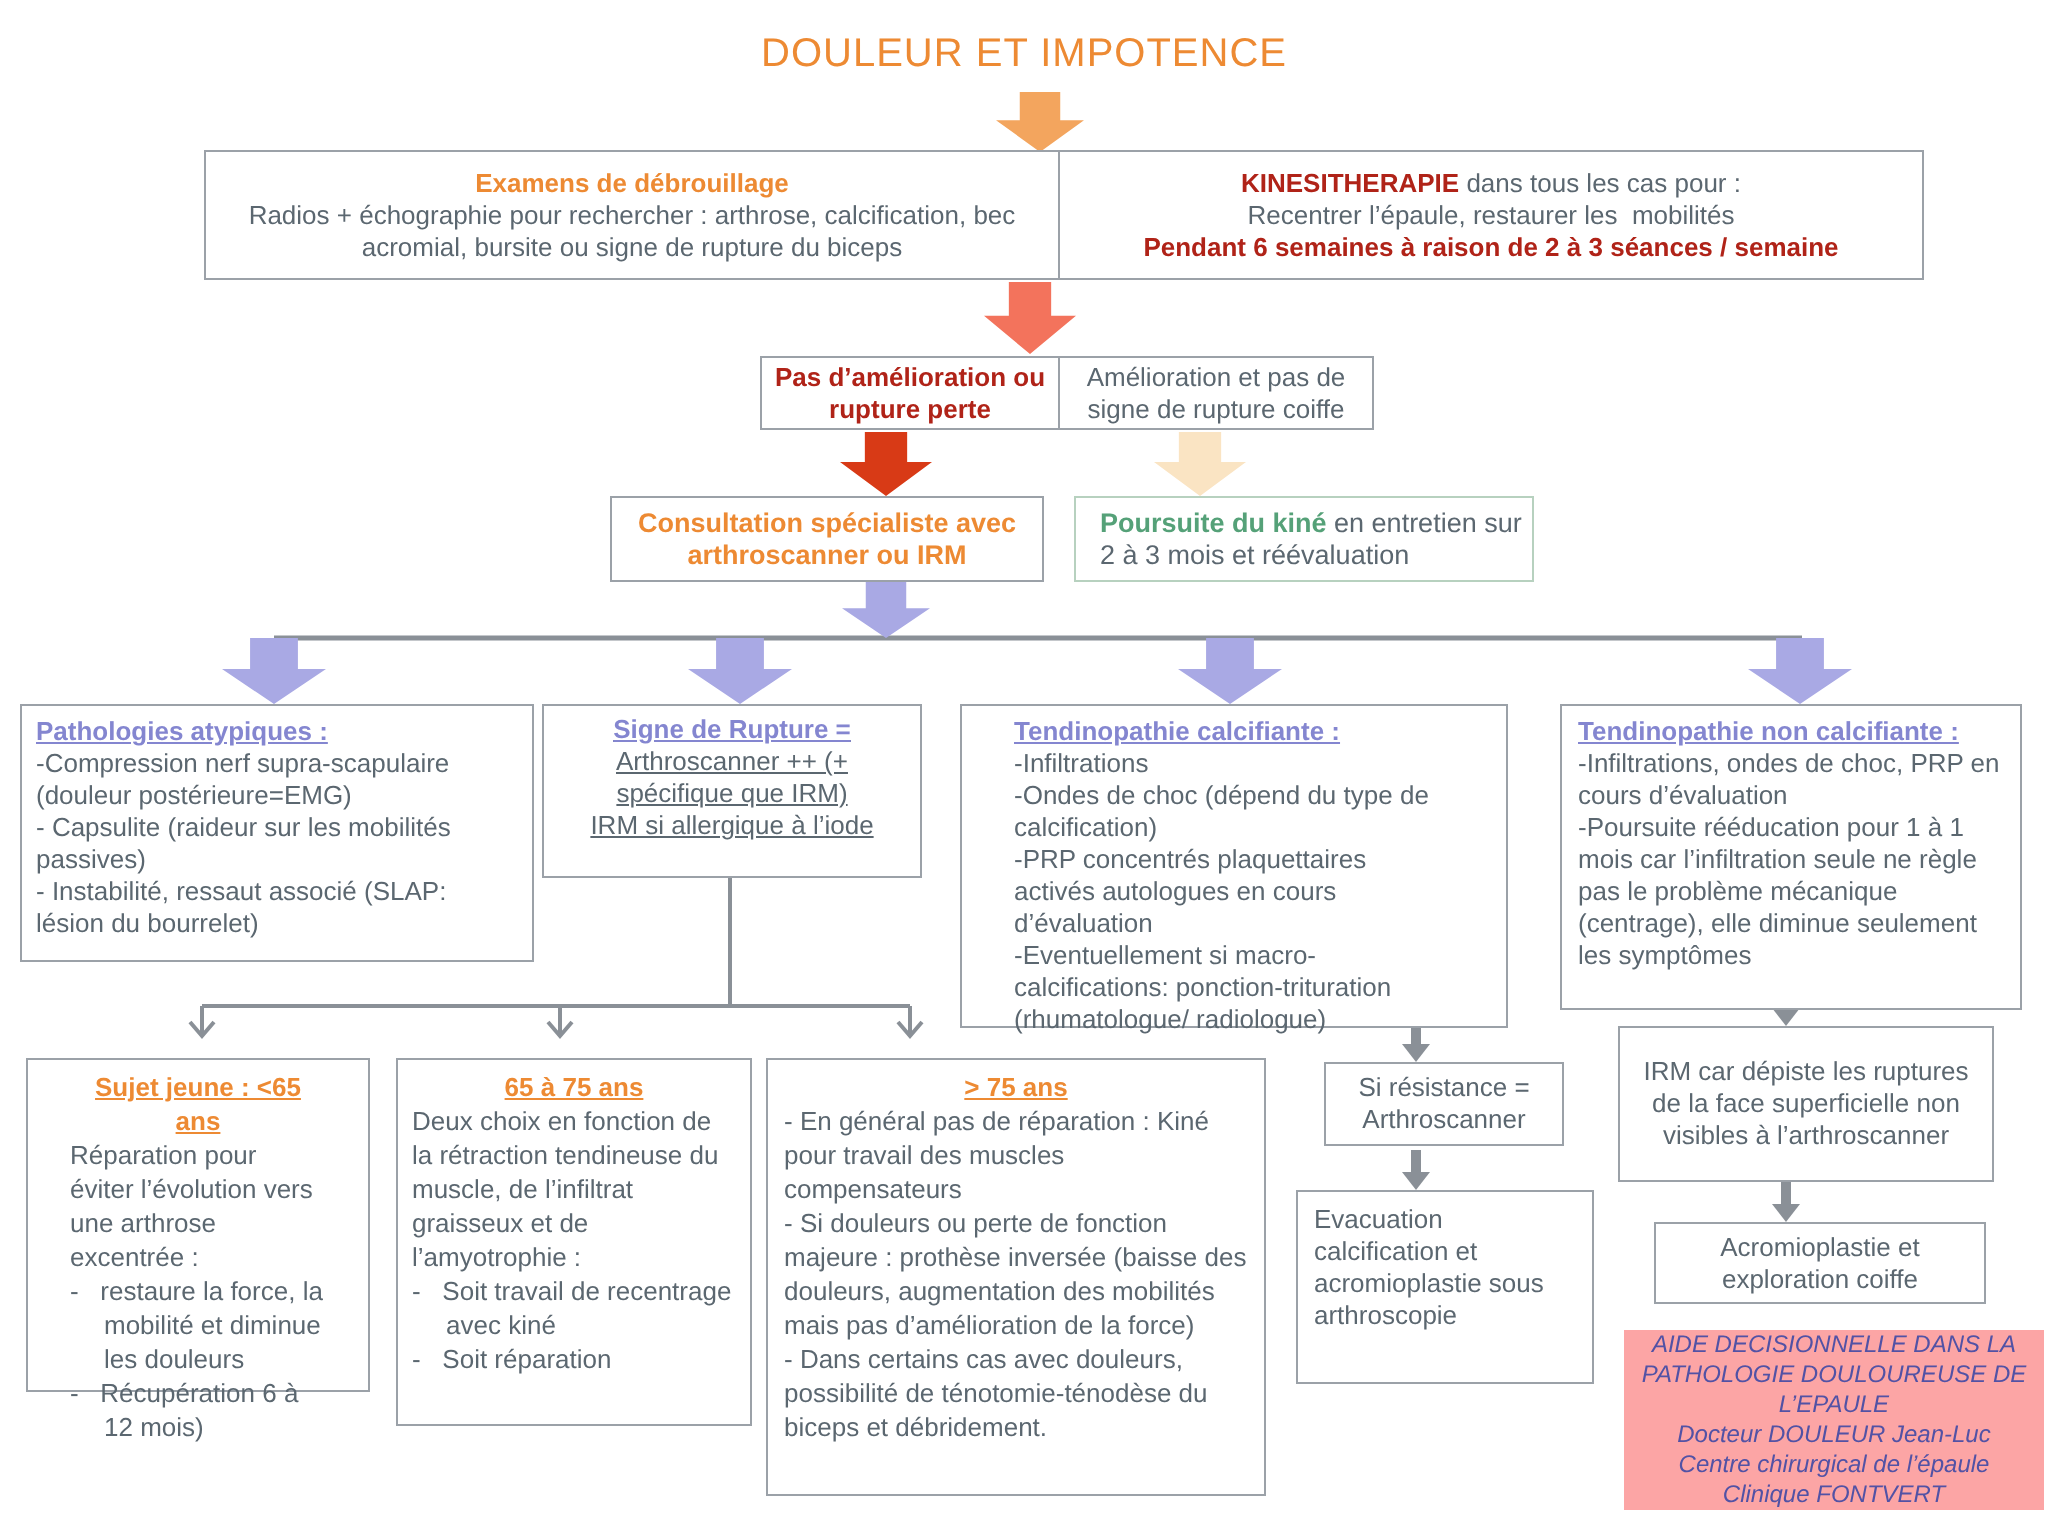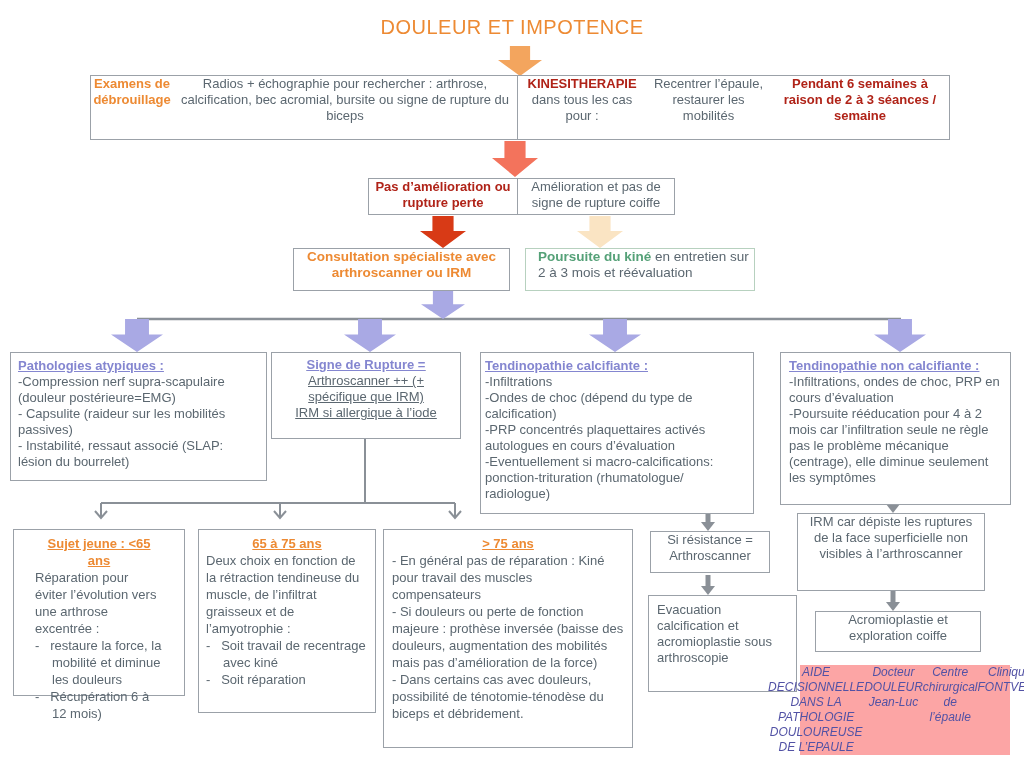--- a/index.html
+++ b/index.html
@@ -6,21 +6,21 @@
   body{
     width:1024px;height:768px;position:relative;background:#ffffff;
     font-family:"Liberation Sans", sans-serif;color:#5b6770;overflow:hidden;
   }
   .abs{position:absolute;}
   .box{
     position:absolute;border:1px solid #9ba1a8;background:#fff;
     font-size:13px;line-height:16px;color:#5b6770;box-sizing:border-box;
   }
   .center{text-align:center;}
-  .vcenter{display:flex;flex-direction:row;justify-content:center;}
+  .vcenter{display:flex;flex-direction:column;justify-content:center;margin-left:12px;}
   .b{font-weight:bold;}
   .orange{color:#ed8a33;}
   .darkred{color:#b02318;}
   .green{color:#55a178;}
   .purple{color:#8486d0;}
   .underline{text-decoration:underline;}
   .prewrap{white-space:pre-wrap;}
   .hang{padding-left:17px;text-indent:-17px;white-space:pre-wrap;}
   
   .block-arrow{
@@ -33,21 +33,21 @@
   #kine-box{left:517px;top:75px;width:433px;height:65px;}
   
   #dec-neg{left:368px;top:178px;width:150px;height:37px;}
   #dec-pos{left:517px;top:178px;width:158px;height:37px;}
   
   #consult-box{left:293px;top:248px;width:217px;height:43px;font-size:13.5px;}
   #kinefollow-box{left:525px;top:248px;width:230px;height:43px;border-color:#b7d1bf;font-size:13.5px;padding-left:12px;}
   
   #branch-atypical{left:10px;top:352px;width:257px;height:129px;padding:5px 7px;}
   #branch-rupture{left:271px;top:352px;width:190px;height:87px;padding:4px 6px;text-decoration:underline;}
-  #branch-calc{left:480px;top:352px;width:274px;height:162px;padding:5px 4px;}
+  #branch-calc{left:480px;top:352px;width:274px;height:162px;padding:5px 26px;}
   #branch-noncalc{left:780px;top:352px;width:231px;height:153px;padding:5px 8px;}
   
   #age-young{left:13px;top:529px;width:172px;height:167px;padding:5px 21px;line-height:17px;}
   #age-mid{left:198px;top:529px;width:178px;height:184px;padding:5px 7px;line-height:17px;}
   #age-old{left:383px;top:529px;width:250px;height:219px;padding:5px 8px;line-height:17px;}
   
   #resist-box{left:650px;top:531px;width:120px;height:42px;}
   #evac-box{left:648px;top:595px;width:149px;height:97px;padding:6px 8px;}
   #irm-box{left:797px;top:513px;width:188px;height:78px;}
   #acro-box{left:815px;top:611px;width:166px;height:41px;}
@@ -124,21 +124,21 @@
   <div class="b purple underline">Tendinopathie calcifiante :</div>
   <div class="prewrap">-Infiltrations</div>
   <div class="prewrap">-Ondes de choc (dépend du type de calcification)</div>
   <div class="prewrap">-PRP concentrés plaquettaires activés autologues en cours d’évaluation</div>
   <div class="prewrap">-Eventuellement si macro-calcifications: ponction-trituration (rhumatologue/ radiologue)</div>
 </div>
 
 <div id="branch-noncalc" class="box">
   <div class="b purple underline">Tendinopathie non calcifiante :</div>
   <div>-Infiltrations, ondes de choc, PRP en cours d’évaluation</div>
-  <div>-Poursuite rééducation pour 4 à 2 mois car l’infiltration seule ne règle pas le problème mécanique (centrage), elle diminue seulement les symptômes</div>
+  <div>-Poursuite rééducation pour 1 à 1 mois car l’infiltration seule ne règle pas le problème mécanique (centrage), elle diminue seulement les symptômes</div>
 </div>
 
 <div id="age-young" class="box">
   <div class="b orange underline center">Sujet jeune : &lt;65 ans</div>
   <div>Réparation pour éviter l’évolution vers une arthrose excentrée :</div>
   <div class="hang">-   restaure la force, la mobilité et diminue les douleurs</div>
   <div class="hang">-   Récupération 6 à 12 mois)</div>
 </div>
 
 <div id="age-mid" class="box">

